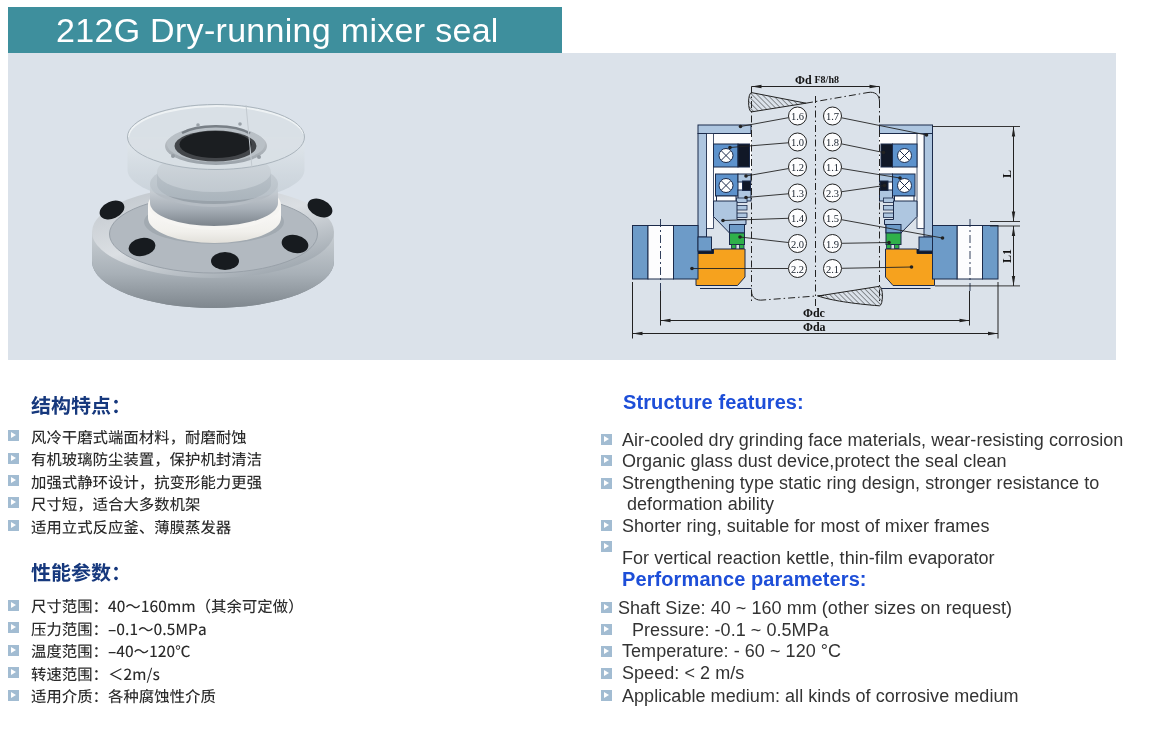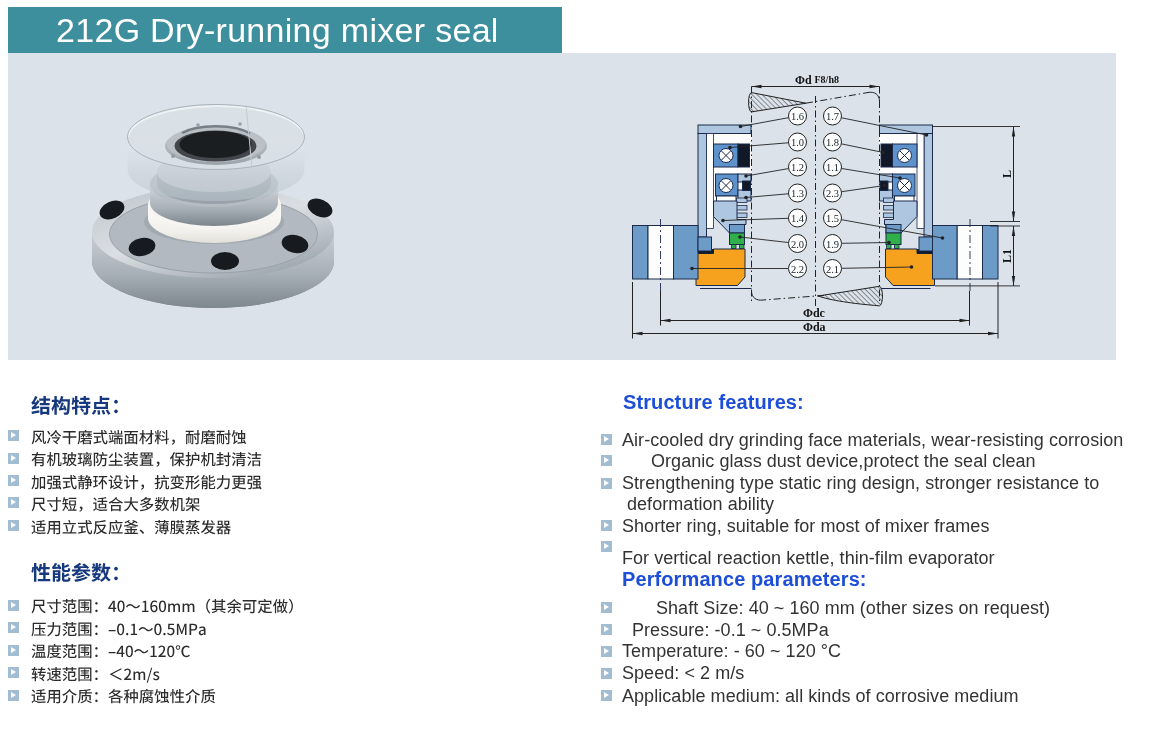--- a/index.html
+++ b/index.html
@@ -264,26 +264,26 @@
 <div class="blt" style="left:8px;top:497.0px"></div>
 <div class="blt" style="left:8px;top:520.0px"></div>
 <div class="blt" style="left:8px;top:599.5px"></div>
 <div class="blt" style="left:8px;top:622.0px"></div>
 <div class="blt" style="left:8px;top:644.5px"></div>
 <div class="blt" style="left:8px;top:667.0px"></div>
 <div class="blt" style="left:8px;top:689.5px"></div>
 <div class="ehead" style="left:623px;top:391px">Structure features:</div>
 <div class="ehead" style="left:622px;top:568px">Performance parameters:</div>
 <div class="en" style="left:622px;top:428.5px;line-height:22px">Air-cooled dry grinding face materials, wear-resisting corrosion</div>
-<div class="en" style="left:651px;top:449.5px;line-height:22px">Organic glass dust device,protect the seal clean</div>
+<div class="en" style="left:622px;top:449.5px;line-height:22px">Organic glass dust device,protect the seal clean</div>
 <div class="en" style="left:622px;top:472.0px;line-height:22px">Strengthening type static ring design, stronger resistance to</div>
 <div class="en" style="left:627px;top:493.0px;line-height:22px">deformation ability</div>
 <div class="en" style="left:622px;top:514.5px;line-height:22px">Shorter ring, suitable for most of mixer frames</div>
 <div class="en" style="left:622px;top:547px;line-height:22px">For vertical reaction kettle, thin-film evaporator</div>
-<div class="en" style="left:656px;top:596.5px;line-height:22px">Shaft Size: 40 ~ 160 mm (other sizes on request)</div>
+<div class="en" style="left:618px;top:596.5px;line-height:22px">Shaft Size: 40 ~ 160 mm (other sizes on request)</div>
 <div class="en" style="left:632px;top:618.5px;line-height:22px">Pressure: -0.1 ~ 0.5MPa</div>
 <div class="en" style="left:622px;top:640.0px;line-height:22px">Temperature: - 60 ~ 120 °C</div>
 <div class="en" style="left:622px;top:662.0px;line-height:22px">Speed: &lt; 2 m/s</div>
 <div class="en" style="left:622px;top:684.5px;line-height:22px">Applicable medium: all kinds of corrosive medium</div>
 <div class="blt" style="left:601px;top:434.0px"></div>
 <div class="blt" style="left:601px;top:455.0px"></div>
 <div class="blt" style="left:601px;top:477.5px"></div>
 <div class="blt" style="left:601px;top:520.0px"></div>
 <div class="blt" style="left:601px;top:540.5px"></div>
 <div class="blt" style="left:601px;top:602.0px"></div>

